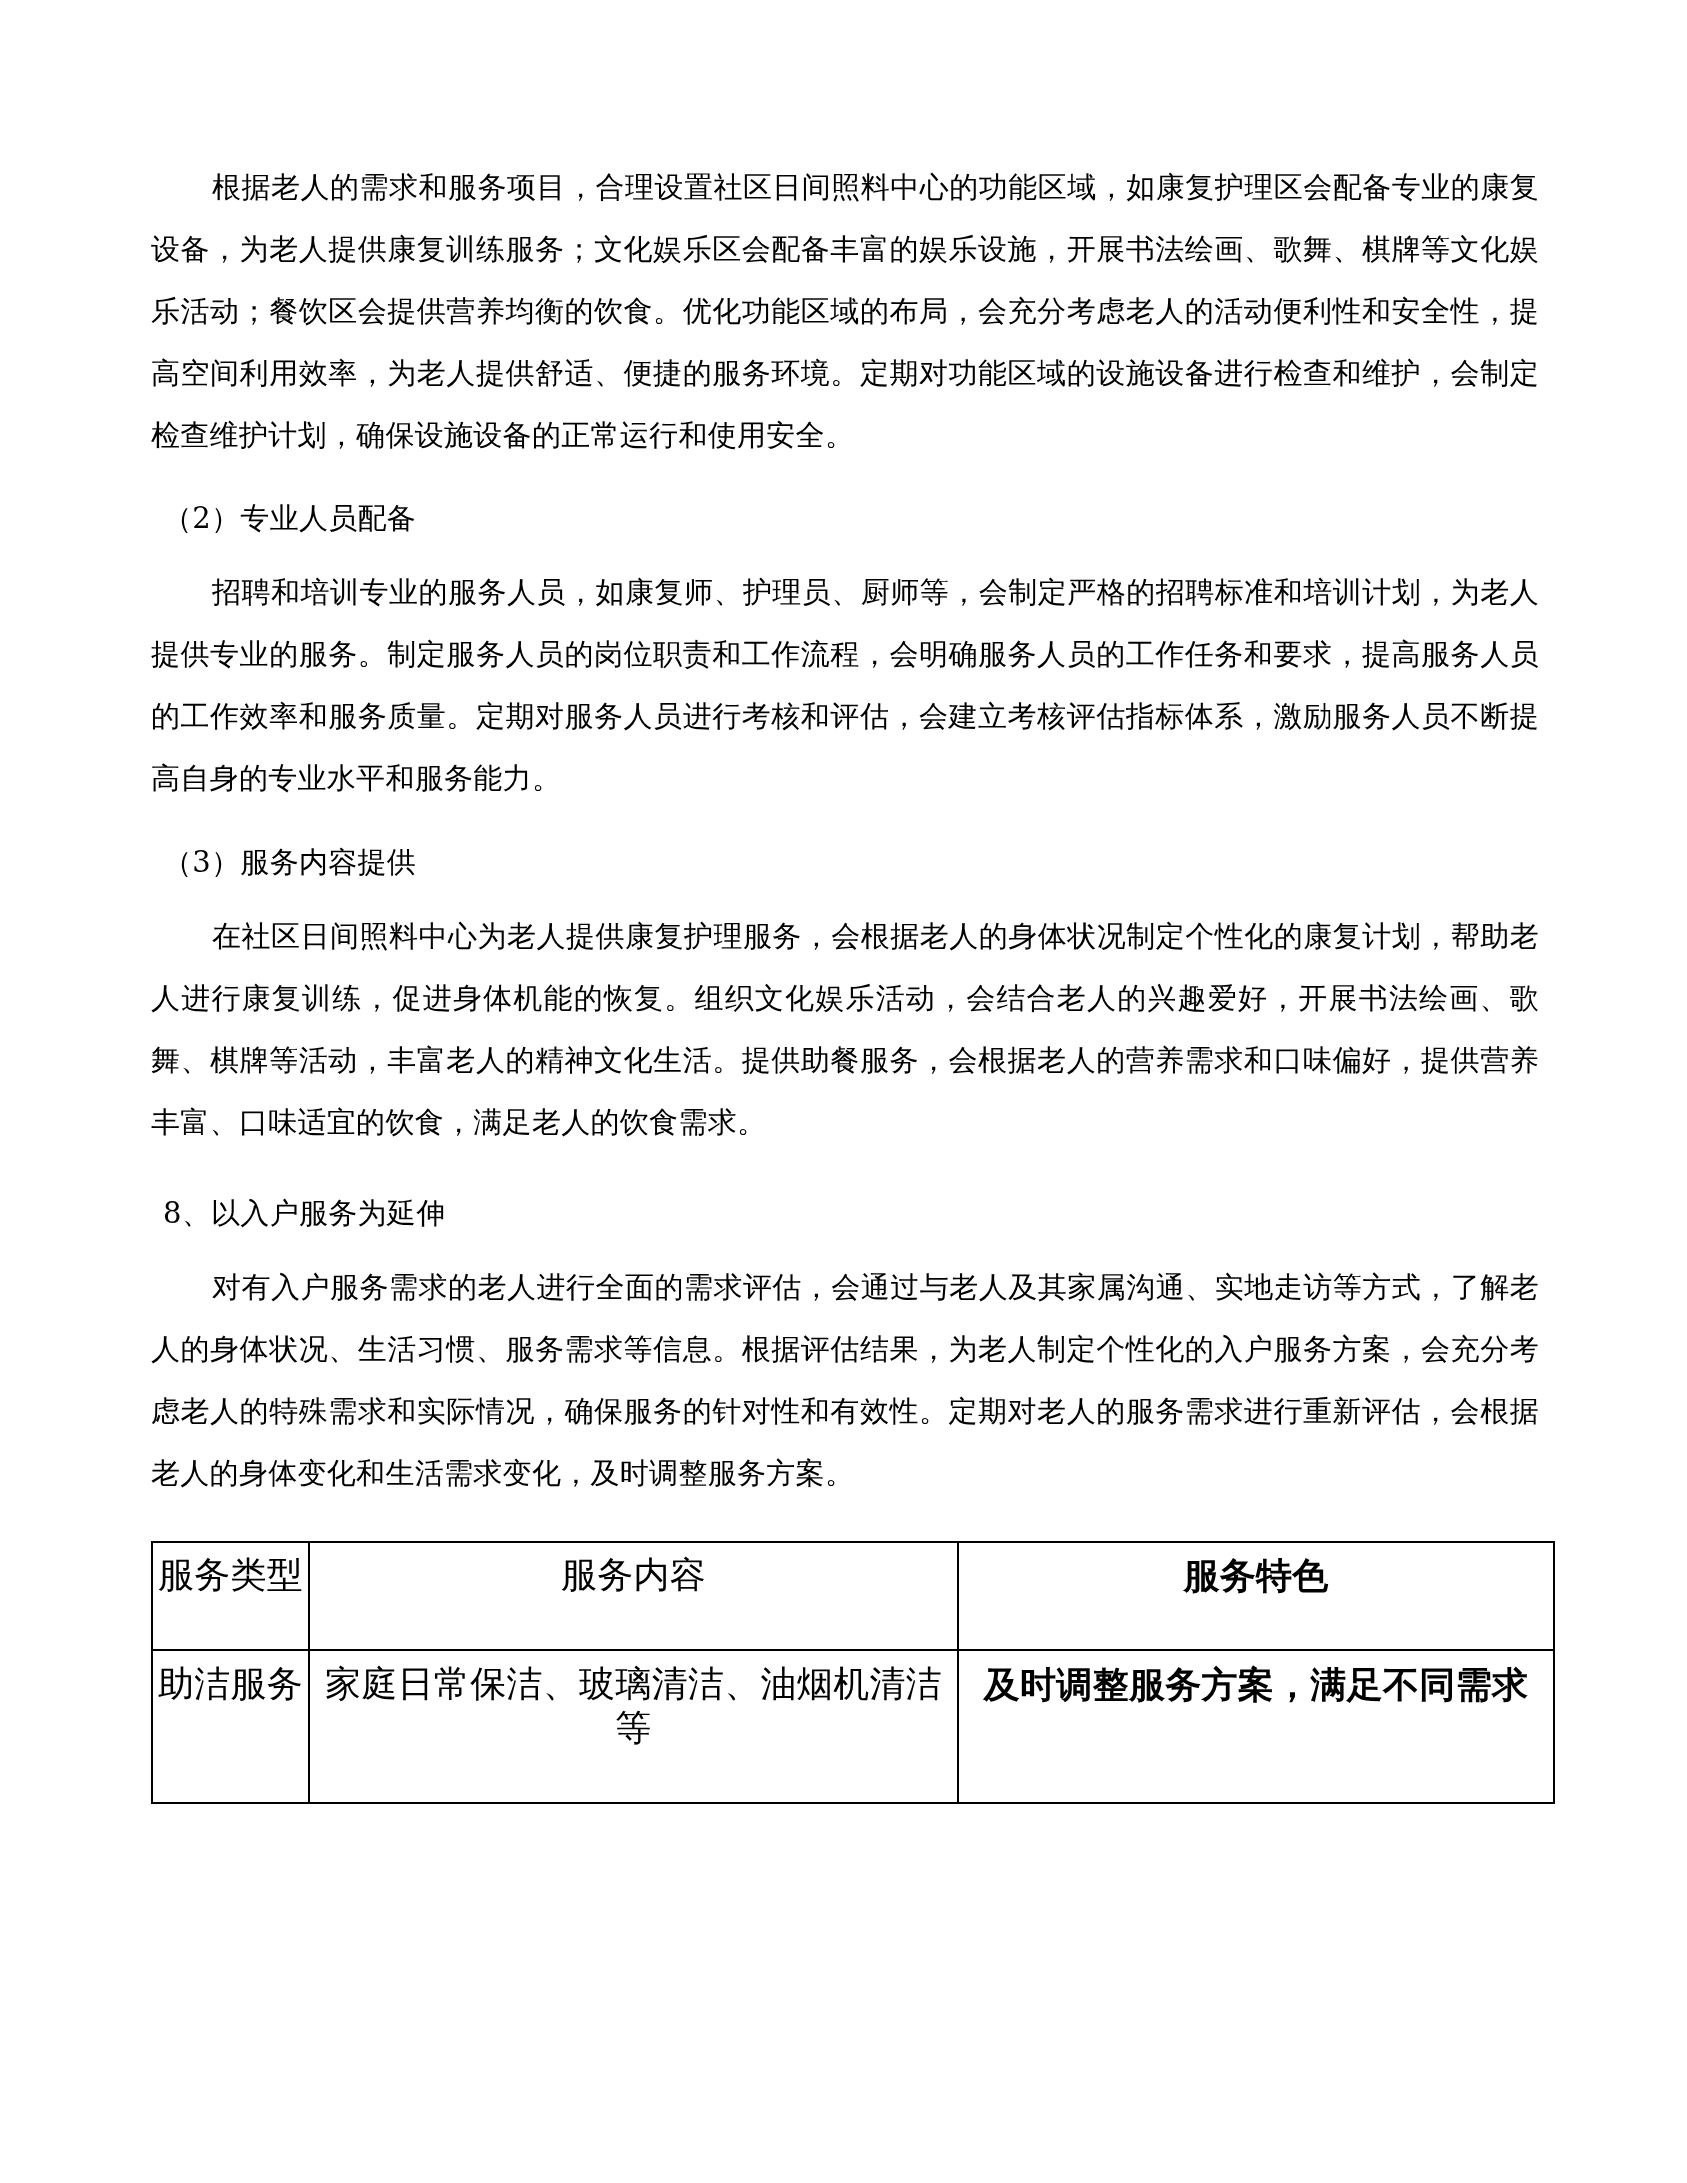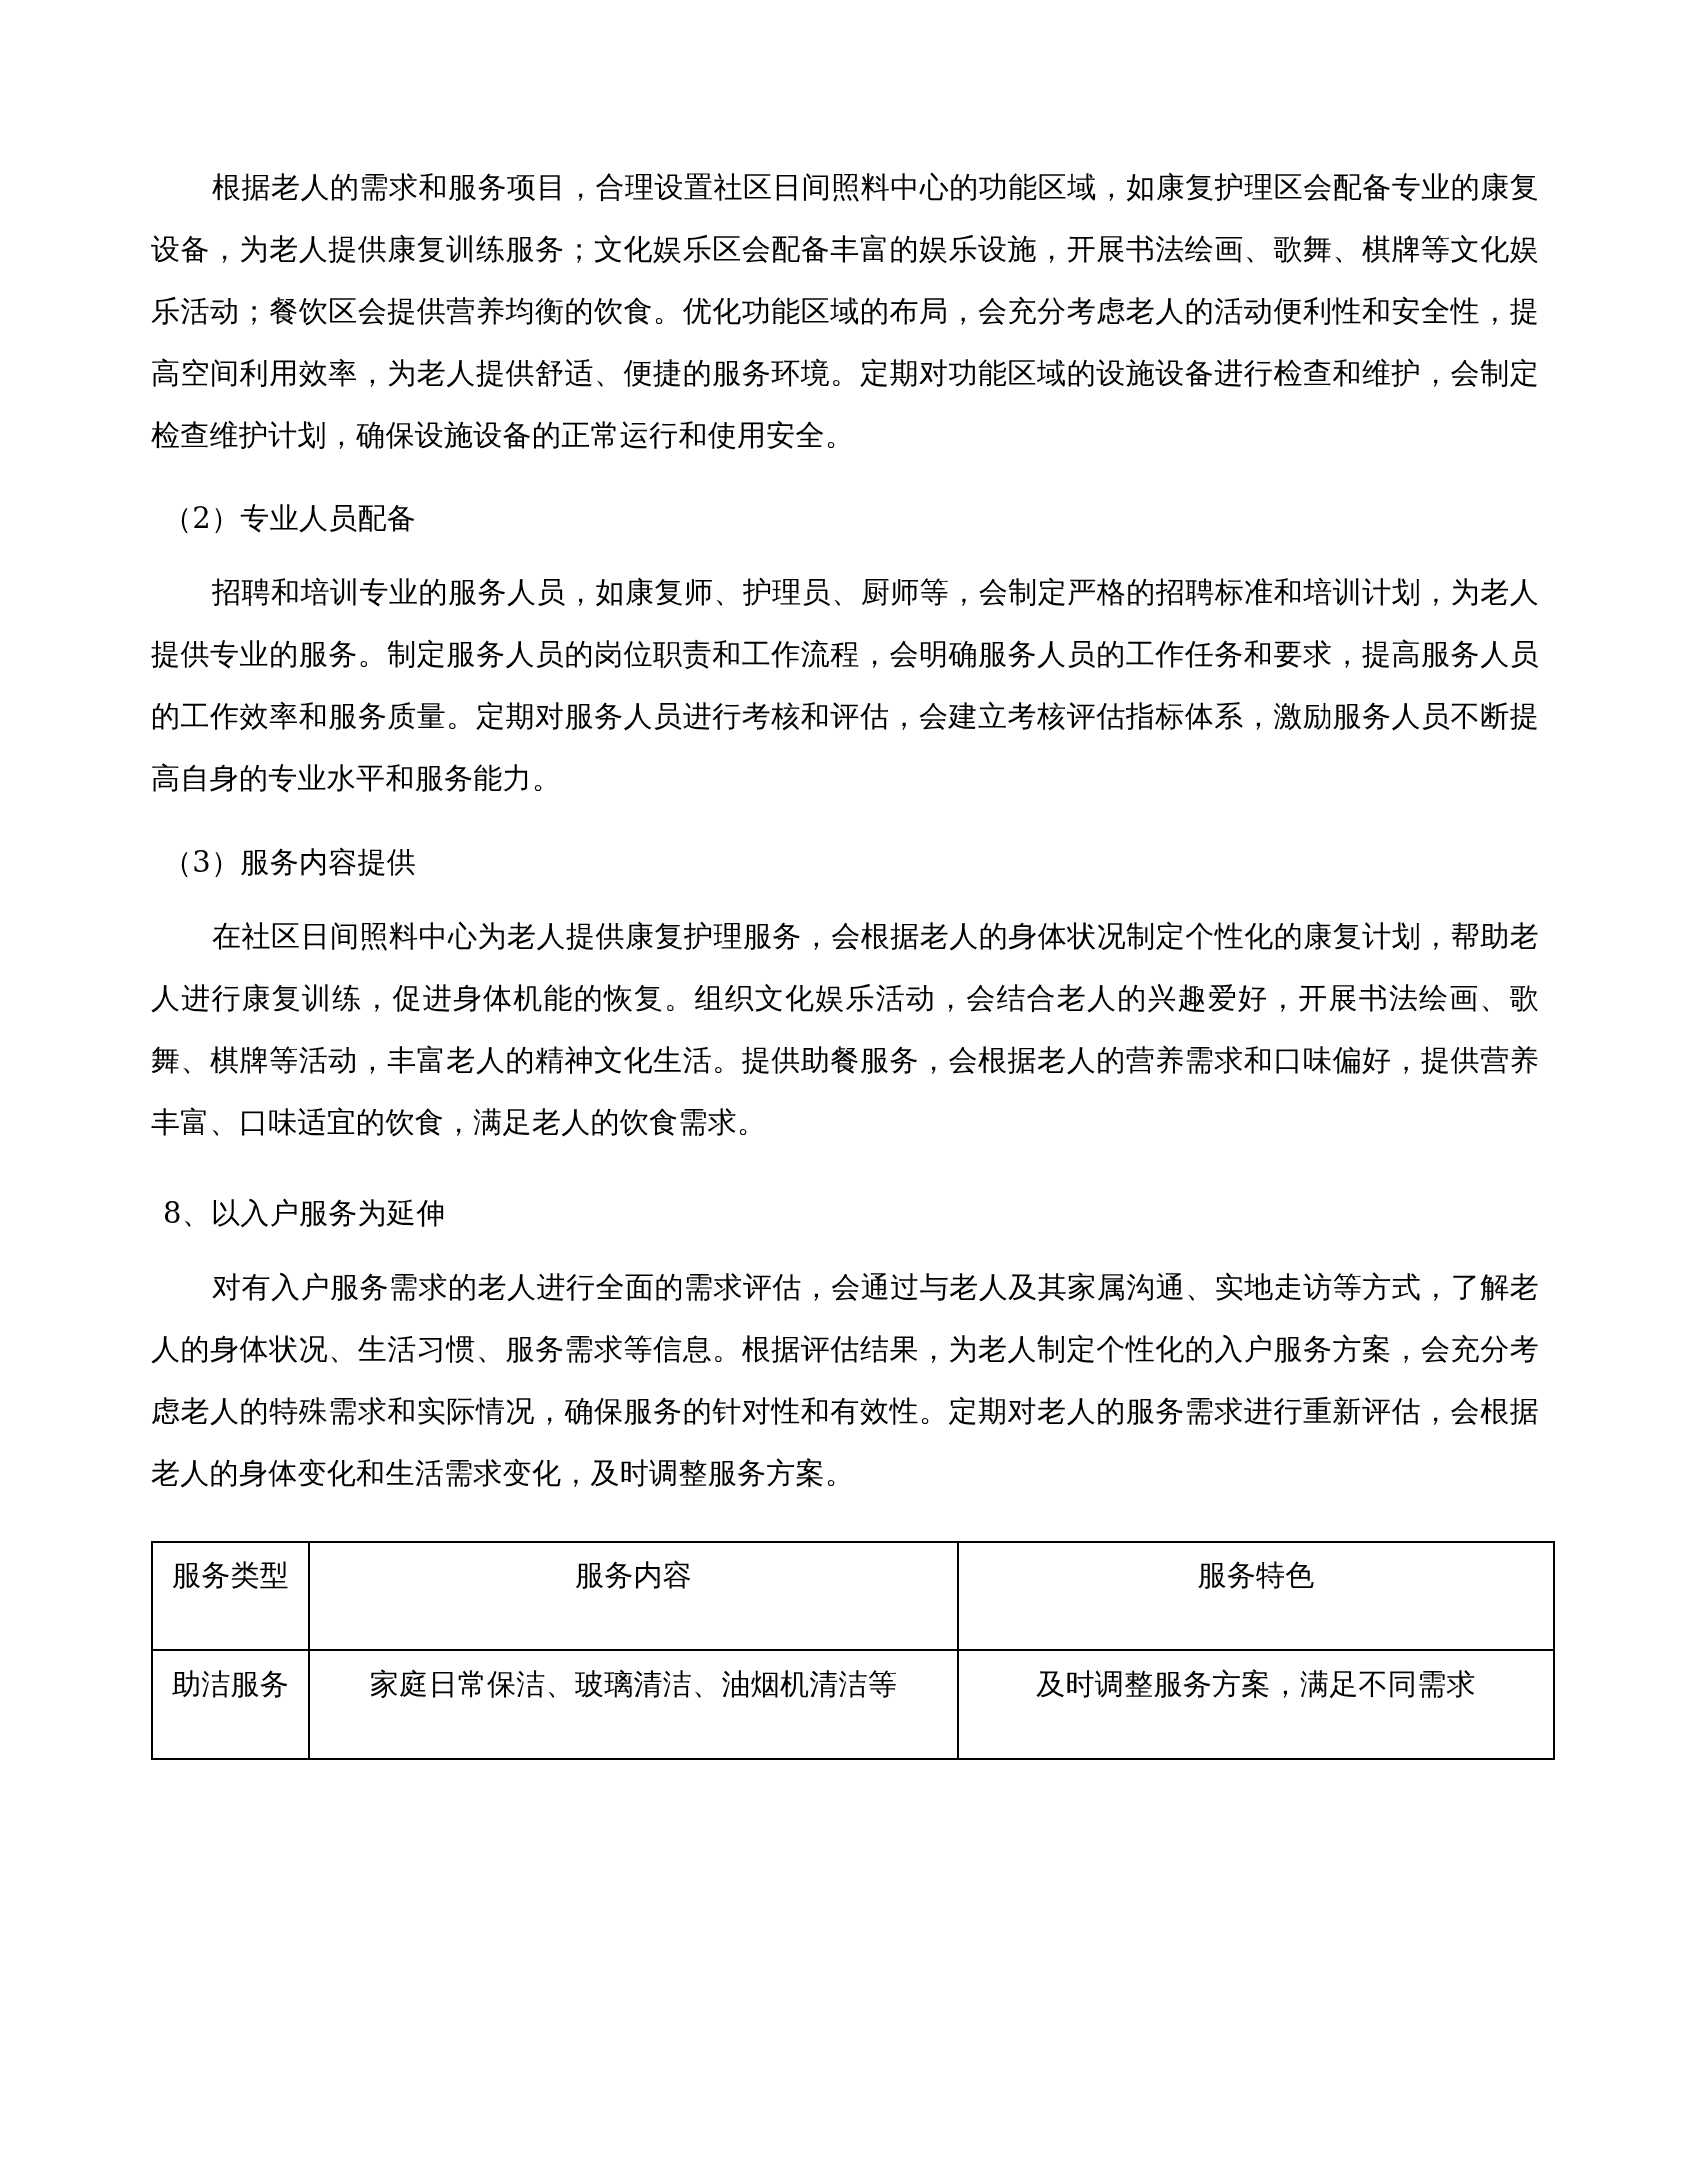--- a/index.html
+++ b/index.html
@@ -61,34 +61,34 @@
   .gap-md { height: 17px; }
 
   
   .tbl-wrap {
     margin-top: 20px;
   }
   table.svc-table {
     border-collapse: collapse;
     width: 1391px;
     table-layout: fixed;
-    font-size: 29px;
+    font-size: 36px;
   }
   table.svc-table td {
     border: 2px solid #000000;
     text-align: center;
     vertical-align: top;
     padding-top: 10.6px;
     padding-bottom: 52px;
     line-height: 44px;
     letter-spacing: 0.3px;
   }
   table.svc-table .c0 { width: 153px; }
   table.svc-table .c1 { width: 645px; }
-  table.svc-table .c2 { width: 592px; }
+  table.svc-table .c2 { width: 592px; font-weight: bold; }
 </style>
 </head>
 <body>
 
 <div id="page">
   <div id="content">
 
     <p class="para indent">根据老人的需求和服务项目，合理设置社区日间照料中心的功能区域，如康复护理区会配备专业的康复设备，为老人提供康复训练服务；文化娱乐区会配备丰富的娱乐设施，开展书法绘画、歌舞、棋牌等文化娱乐活动；餐饮区会提供营养均衡的饮食。优化功能区域的布局，会充分考虑老人的活动便利性和安全性，提高空间利用效率，为老人提供舒适、便捷的服务环境。定期对功能区域的设施设备进行检查和维护，会制定检查维护计划，确保设施设备的正常运行和使用安全。</p>
 
     <div class="gap-sm"></div>

